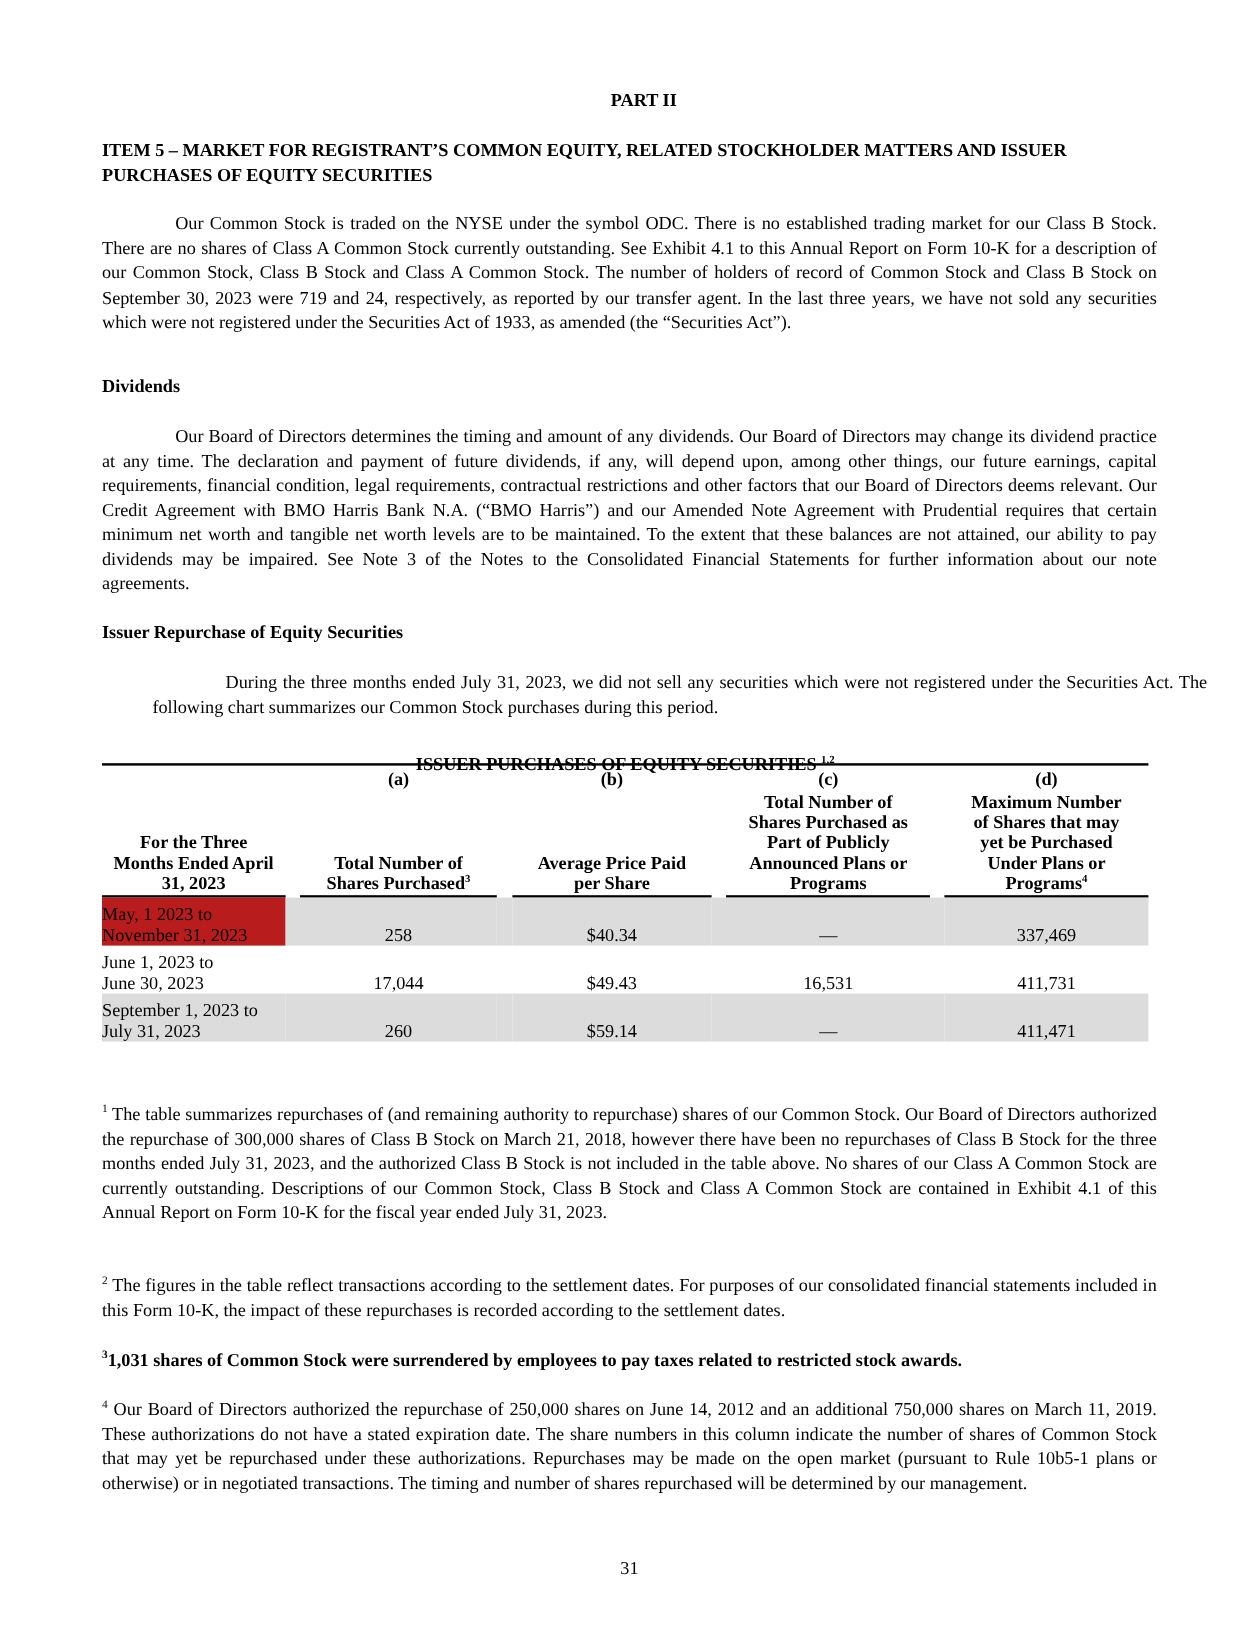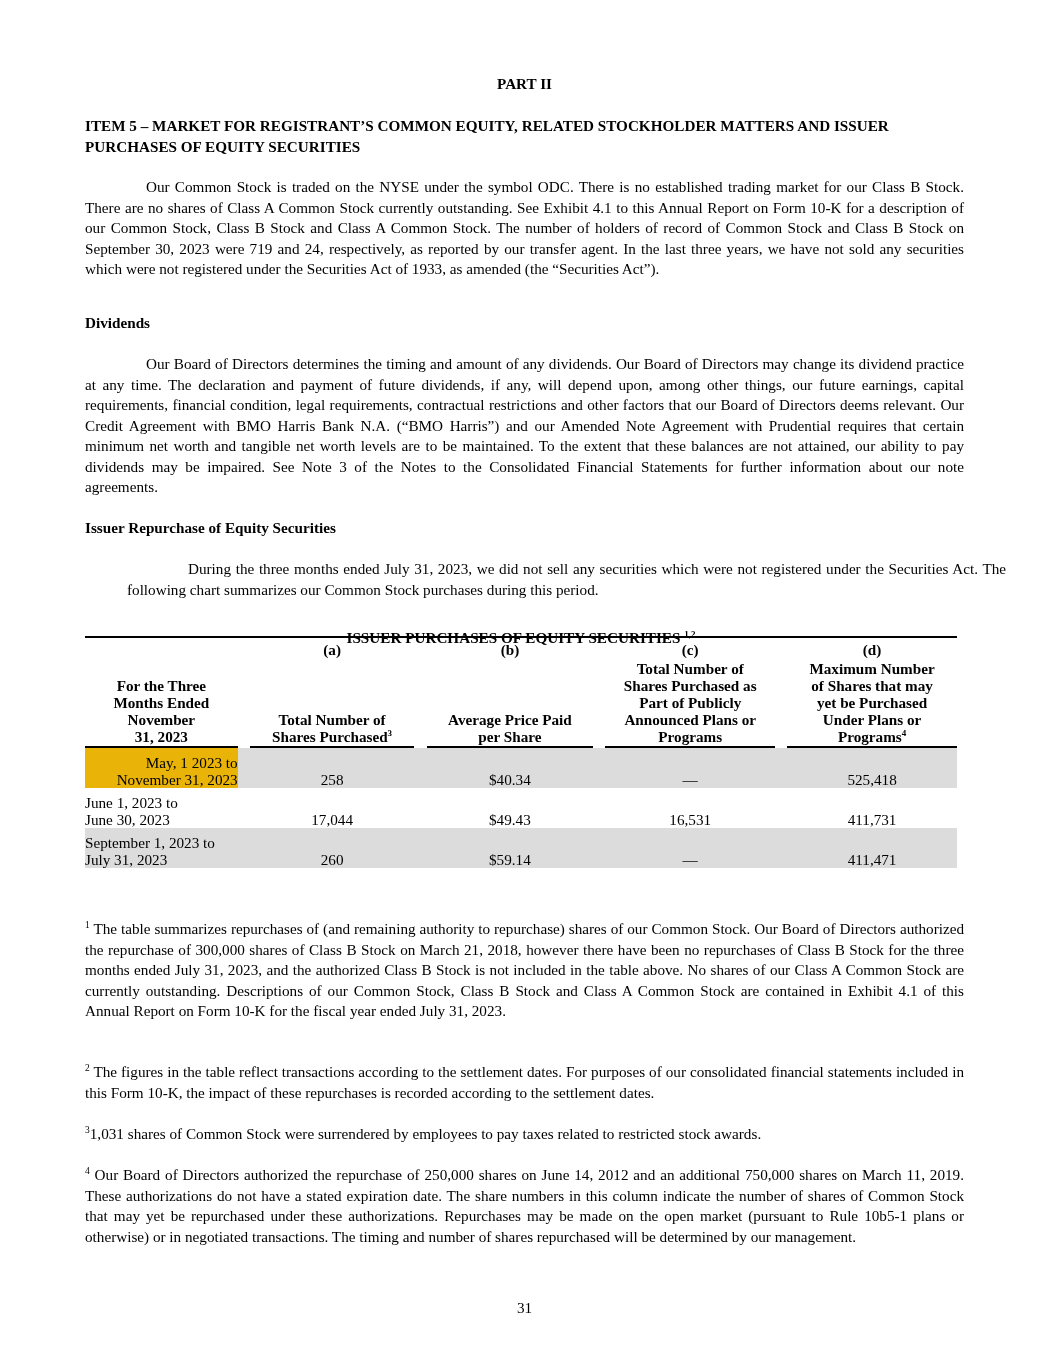--- a/index.html
+++ b/index.html
@@ -2,21 +2,21 @@
 <html><head>
   <meta charset="utf-8">
   <style>
     html, body { margin: 0; padding: 0; background: #ffffff; }
     body {
       width: 1048px; height: 1365px; position: relative;
       font-family: "Liberation Serif", serif; color: #000; font-size: 15.2px;
     }
     .page { position: absolute; left: 85px; top: 0; width: 879px; }
     .part {
-      position: absolute; top: 74px; left: 0; width: 879px; text-align: center;
+      position: absolute; top: 74px; left: 12px; width: 879px; text-align: center;
       font-weight: bold; font-size: 15.2px; line-height: 20px;
     }
     .item-heading {
       position: absolute; top: 116px; left: 0; width: 879px;
       font-weight: bold; font-size: 15.2px; line-height: 20.5px;
     }
     .para {
       position: absolute; left: 0; width: 879px; text-align: justify;
       line-height: 20.5px; text-indent: 61px; margin: 0;
     }
@@ -96,21 +96,21 @@
           <th></th>
       <th>(b)</th>
           <th></th>
       <th>(c)</th>
           <th></th>
       <th>(d)</th>
     </tr>
     <tr class="head-row">
       <th>
             <div class="hcell">
-        <span>For the Three</span><br><span>Months Ended November</span><br><span>31, 2023</span>
+        <span>For the Three</span><br><span>Months Ended April</span><br><span>31, 2023</span>
       </div>
           </th>
           <th></th>
       <th>
             <div class="hcell">
         <span>Total Number of</span><br><span>Shares Purchased</span><sup>3</sup>
       </div>
           </th>
           <th></th>
       <th>
@@ -126,29 +126,29 @@
           </th>
           <th></th>
       <th>
             <div class="hcell">
         <span>Maximum Number</span><br><span>of Shares that may</span><br><span>yet be Purchased</span><br><span>Under Plans or</span><br><span>Programs</span><sup>4</sup>
       </div>
           </th>
     </tr>
 
     <tr class="data-row shaded">
-      <td class="period" style="background: #eab308; text-align: right;"><span>May, 1 2023 to</span><br><span>November 31, 2023</span></td>
+      <td class="period" style="background: #b91c1c;"><span>May, 1 2023 to</span><br><span>November 31, 2023</span></td>
           <td style="background: rgb(220, 220, 220);"></td>
       <td class="num" style="background: rgb(220, 220, 220);">258</td>
           <td style="background: rgb(220, 220, 220);"></td>
       <td class="num" style="background: rgb(220, 220, 220);">$40.34</td>
           <td style="background: rgb(220, 220, 220);"></td>
       <td class="num" style="background: rgb(220, 220, 220);">—</td>
           <td style="background: rgb(220, 220, 220);"></td>
-      <td class="num" style="background: rgb(220, 220, 220);">525,418</td>
+      <td class="num" style="background: rgb(220, 220, 220);">337,469</td>
     </tr>
     <tr class="data-row">
       <td class="period"><span>June 1, 2023 to</span><br><span>June 30, 2023</span></td>
           <td></td>
       <td class="num">17,044</td>
           <td></td>
       <td class="num">$49.43</td>
           <td></td>
       <td class="num">16,531</td>
           <td></td>
@@ -163,17 +163,17 @@
           <td style="background: rgb(220, 220, 220);"></td>
       <td class="num" style="background: rgb(220, 220, 220);">—</td>
           <td style="background: rgb(220, 220, 220);"></td>
       <td class="num" style="background: rgb(220, 220, 220);">411,471</td>
     </tr>
   </tbody>
     </table>
 
   <p class="fn" style="top:919px;"><sup>1</sup><span> The table summarizes repurchases of (and remaining authority to repurchase) shares of our Common Stock. Our Board of Directors authorized the repurchase of 300,000 shares of Class B Stock on March 21, 2018, however there have been no repurchases of Class B Stock for the three months ended July 31, 2023, and the authorized Class B Stock is not included in the table above. No shares of our Class A Common Stock are currently outstanding. Descriptions of our Common Stock, Class B Stock and Class A Common Stock are contained in Exhibit 4.1 of this Annual Report on Form 10-K for the fiscal year ended July 31, 2023.</span></p>
   <p class="fn" style="top:1062px;"><sup>2</sup><span> The figures in the table reflect transactions according to the settlement dates. For purposes of our consolidated financial statements included in this Form 10-K, the impact of these repurchases is recorded according to the settlement dates.</span></p>
-  <p class="fn" style="top:1124px;"><sup>3</sup><span>1,031 shares of Common Stock were surrendered by employees to pay taxes related to restricted stock awards.</span></p>
+  <p class="fn" style="top:1124px;font-weight:bold;"><sup>3</sup><span>1,031 shares of Common Stock were surrendered by employees to pay taxes related to restricted stock awards.</span></p>
   <p class="fn" style="top:1165px;"><sup>4</sup><span> Our Board of Directors authorized the repurchase of 250,000 shares on June 14, 2012 and an additional 750,000 shares on March 11, 2019. These authorizations do not have a stated expiration date. The share numbers in this column indicate the number of shares of Common Stock that may yet be repurchased under these authorizations. Repurchases may be made on the open market (pursuant to Rule 10b5-1 plans or otherwise) or in negotiated transactions. The timing and number of shares repurchased will be determined by our management.</span></p>
 
   <div class="page-number">31</div>
 </div>
 
 </body></html>

